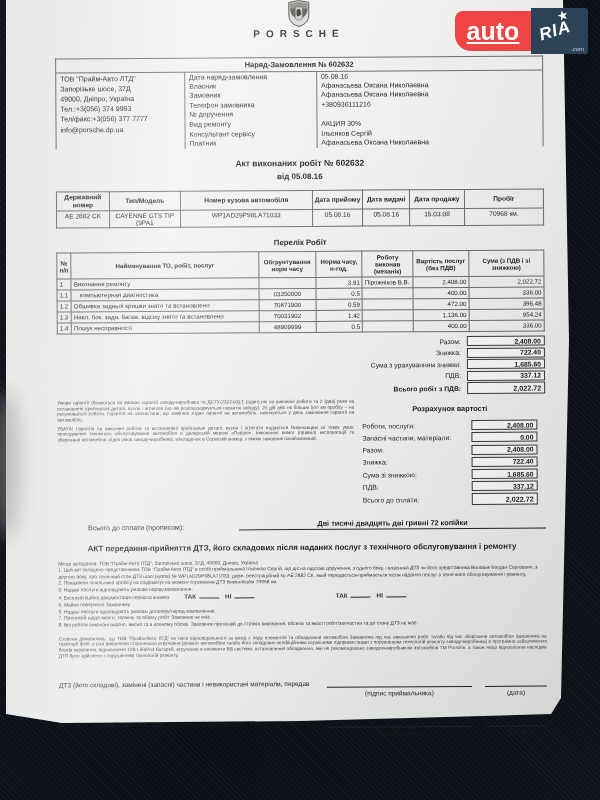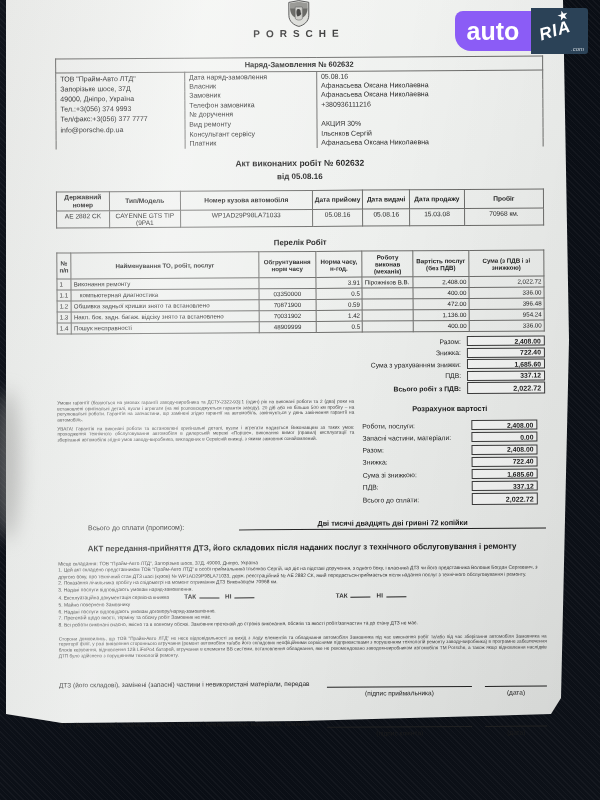--- a/index.html
+++ b/index.html
@@ -368,19 +368,19 @@
     <span class="stext">ДТЗ (його складові), замінені (запасні) частини і невикористані матеріали, прийняв</span>
     <span class="sline">(підпис клієнта)</span>
     <span class="sdate">(дата)</span>
   </div>
 
 </div>
 
 <div class="sheen"></div>
 
 <div class="wm">
-  <div class="wm-auto" style="background: #8b5cf6;">auto</div>
+  <div class="wm-auto" style="background: #ef4444; text-decoration: underline;">auto</div>
   <div class="wm-ria" style="background: rgb(43, 66, 87);">
     <span class="ria-star">★</span>
     <span class="ria-text">RIA</span>
     <span class="ria-com">.com</span>
   </div>
 </div>
 
 </body></html>

